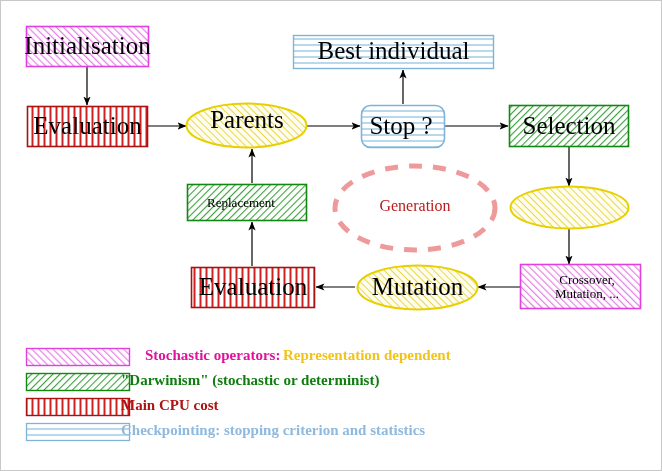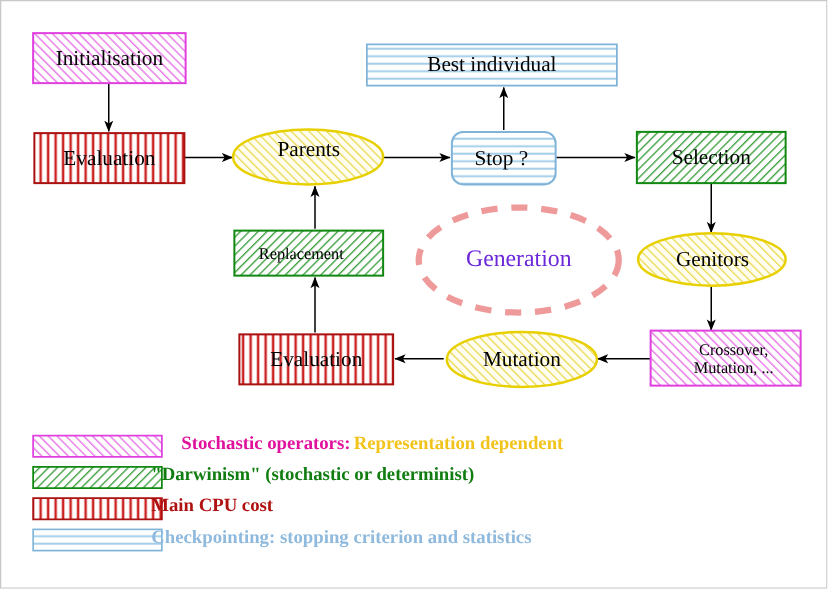--- a/index.html
+++ b/index.html
@@ -30,26 +30,26 @@
     position: absolute;
     display: flex;
     align-items: center;
     justify-content: center;
     text-align: center;
     color: #000000;
     font-family: "Liberation Serif", "DejaVu Serif", serif;
     pointer-events: none;
     line-height: 1.05;
   }
-  .lbl-lg { font-size: 17px; }
+  .lbl-lg { font-size: 25px; }
   .lbl-sm { font-size: 13px; }
   .gen-label {
     position: absolute;
-    color: #6d28d9;
-    font-size: 19px;
+    color: #b91c1c;
+    font-size: 16px;
     font-family: "Liberation Serif", "DejaVu Serif", serif;
     text-align: center;
     width: 180px;
   }
   .legend-text {
     position: absolute;
     font-family: "Liberation Serif", "DejaVu Serif", serif;
     font-size: 15px;
     font-weight: bold;
     white-space: nowrap;
@@ -148,21 +148,20 @@
   <div class="node-label lbl-lg" style="left:26px; top:105px; width:121px; height:41px;">Evaluation</div>
 
   <div class="node-label lbl-lg" style="left:186px; top:103px; width:120px; height:32px;">Parents</div>
 
   <div class="node-label lbl-lg" style="left:360px; top:104px; width:80px; height:43px;">Stop ?</div>
 
   <div class="node-label lbl-lg" style="left:292px; top:33px; width:201px; height:35px;">Best individual</div>
 
   <div class="node-label lbl-lg" style="left:508px; top:104px; width:120px; height:42px;">Selection</div>
 
-  <div class="node-label lbl-lg" style="left:509px; top:185px; width:120px; height:43px;">Genitors</div>
 
   <div class="node-label lbl-sm" style="left:519px; top:263px; width:134px; height:45px; flex-direction:column;">
     <span>Crossover,</span>
     <span>Mutation, ...</span>
   </div>
 
   <div class="node-label lbl-lg" style="left:356px; top:264px; width:121px; height:45px;">Mutation</div>
 
   <div class="node-label lbl-lg" style="left:190px; top:266px; width:124px; height:41px;">Evaluation</div>
 

